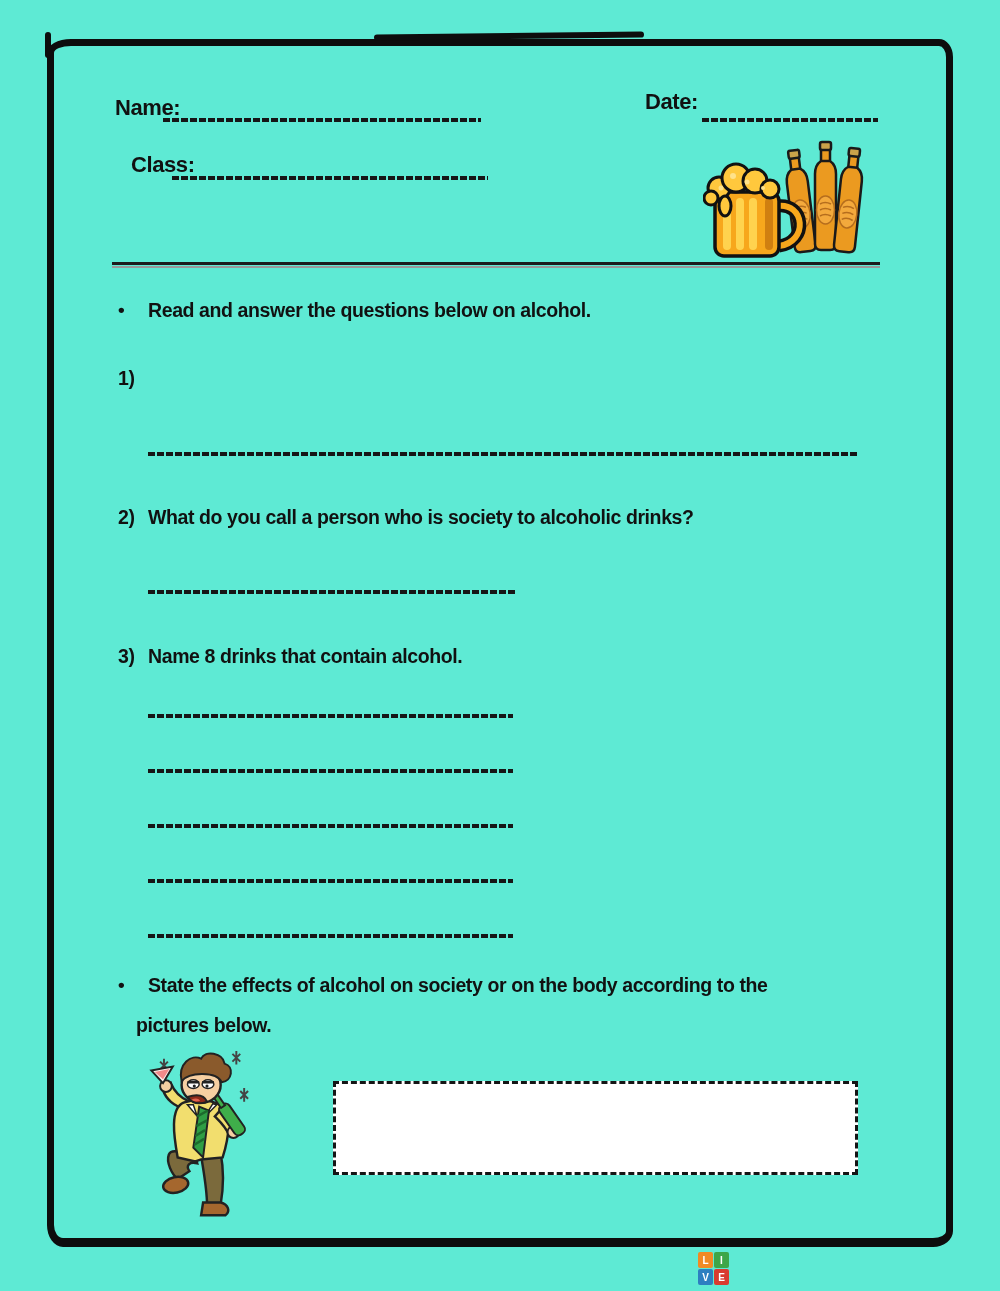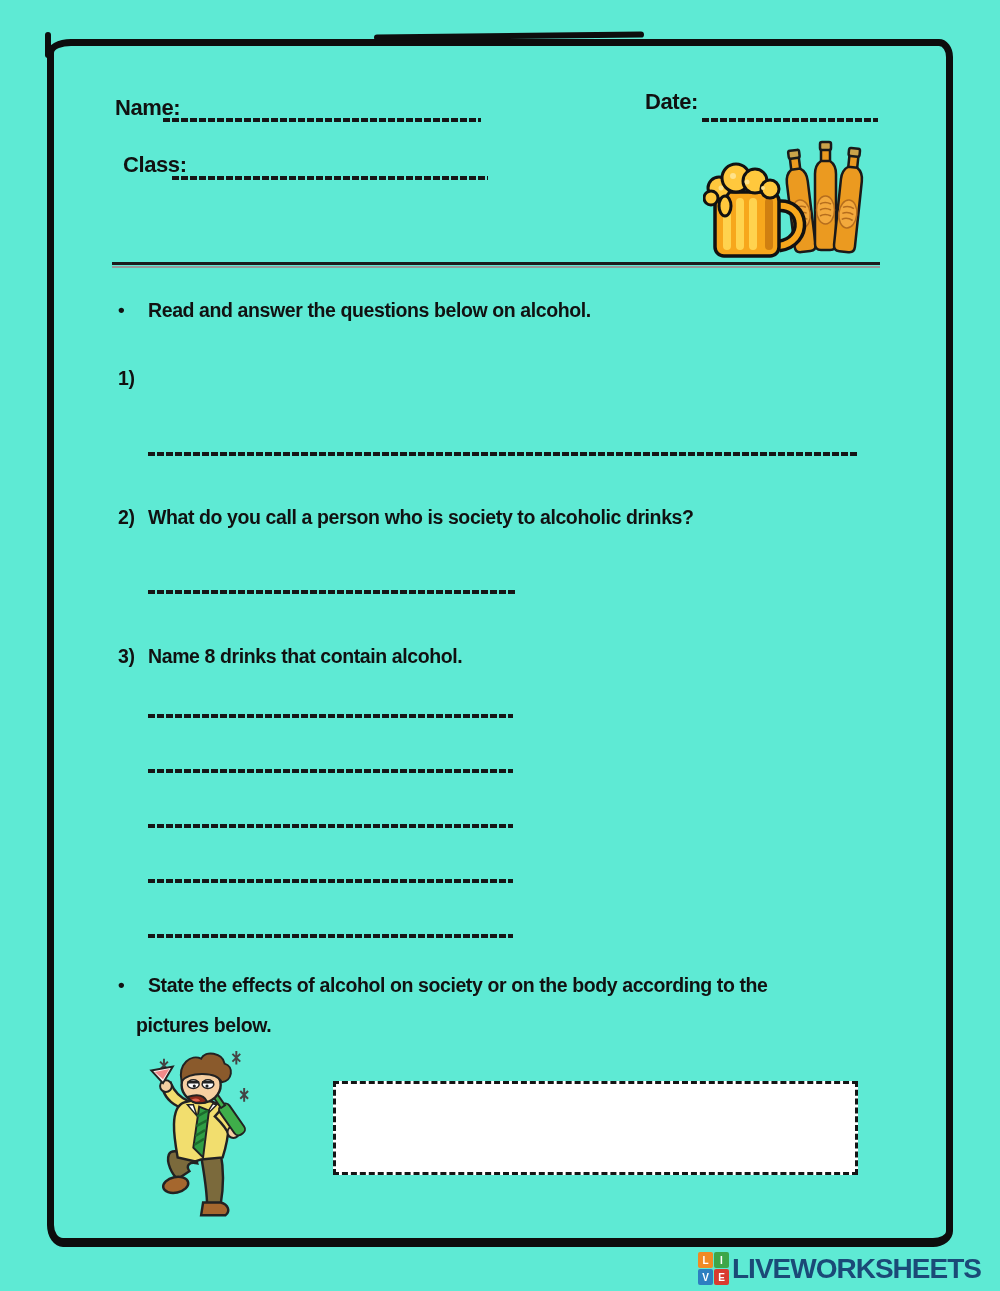--- a/index.html
+++ b/index.html
@@ -79,21 +79,21 @@
 <div class="page">
 
   <div class="frame"></div>
 
   <span class="lbl" style="left:115px;top:95px">Name:</span>
   <div class="blank" style="left:163px;top:118px;width:318px"></div>
 
   <span class="lbl" style="left:645px;top:89px">Date:</span>
   <div class="blank" style="left:702px;top:118px;width:176px"></div>
 
-  <span class="lbl" style="left:123px;top:152px">Class:</span>
+  <span class="lbl" style="left:131px;top:152px">Class:</span>
   <div class="blank" style="left:172px;top:176px;width:316px"></div>
 
   <div class="title-underline"></div>
 
   <svg class="beer-art" width="172" height="124" viewBox="0 0 172 124">
     <g stroke="#1a1a1a" stroke-width="2.5" fill="#eb9a20">
 
       <g transform="translate(84,10) rotate(-7 12 50)">
         <rect x="8" y="2" width="9" height="18" rx="2"></rect>
         <rect x="7" y="0" width="11" height="8" rx="2" fill="#caa24a"></rect>
@@ -221,16 +221,15 @@
 
   <div class="answer-box"></div>
 
   <div class="brand">
     <div class="brand-grid">
       <span class="brand-sq" style="background: rgb(240, 138, 36);">L</span>
       <span class="brand-sq" style="background: rgb(61, 166, 72);">I</span>
       <span class="brand-sq" style="background: rgb(45, 127, 193);">V</span>
       <span class="brand-sq" style="background: rgb(217, 59, 48);">E</span>
     </div>
-    <span class="brand-text" style="color: rgb(27, 74, 119);">LIVEWORKSHEETS</span>
   </div>
 
 </div>
 
 </body></html>

